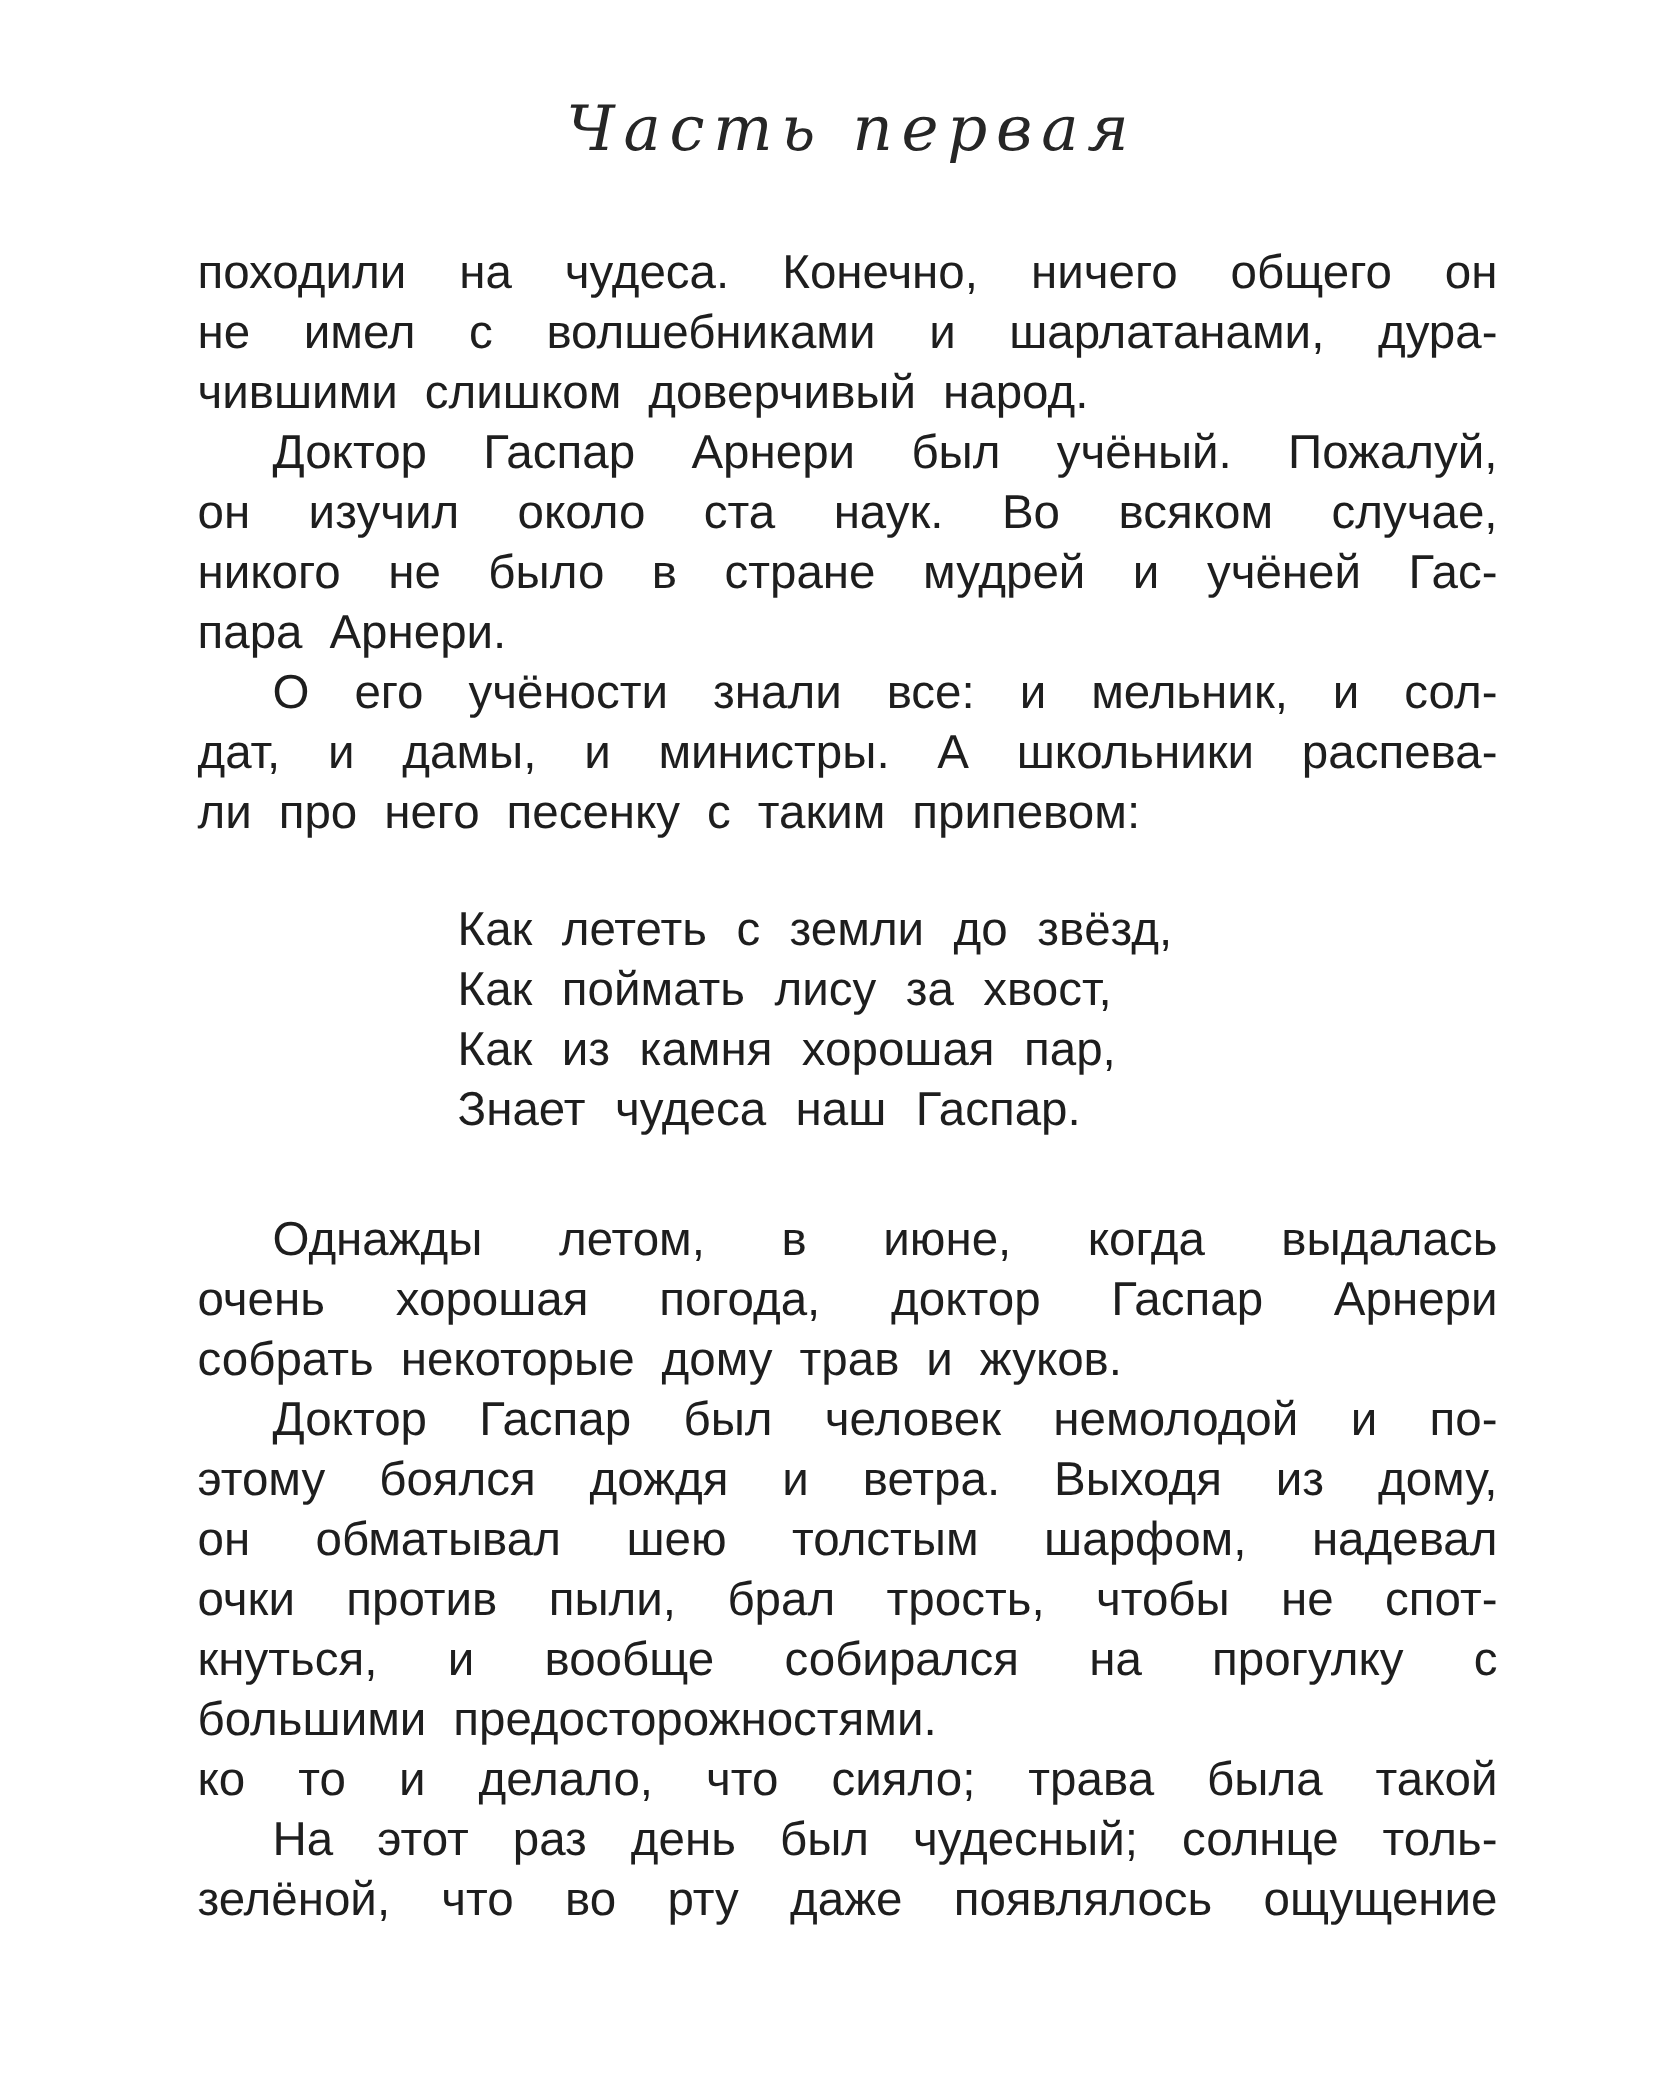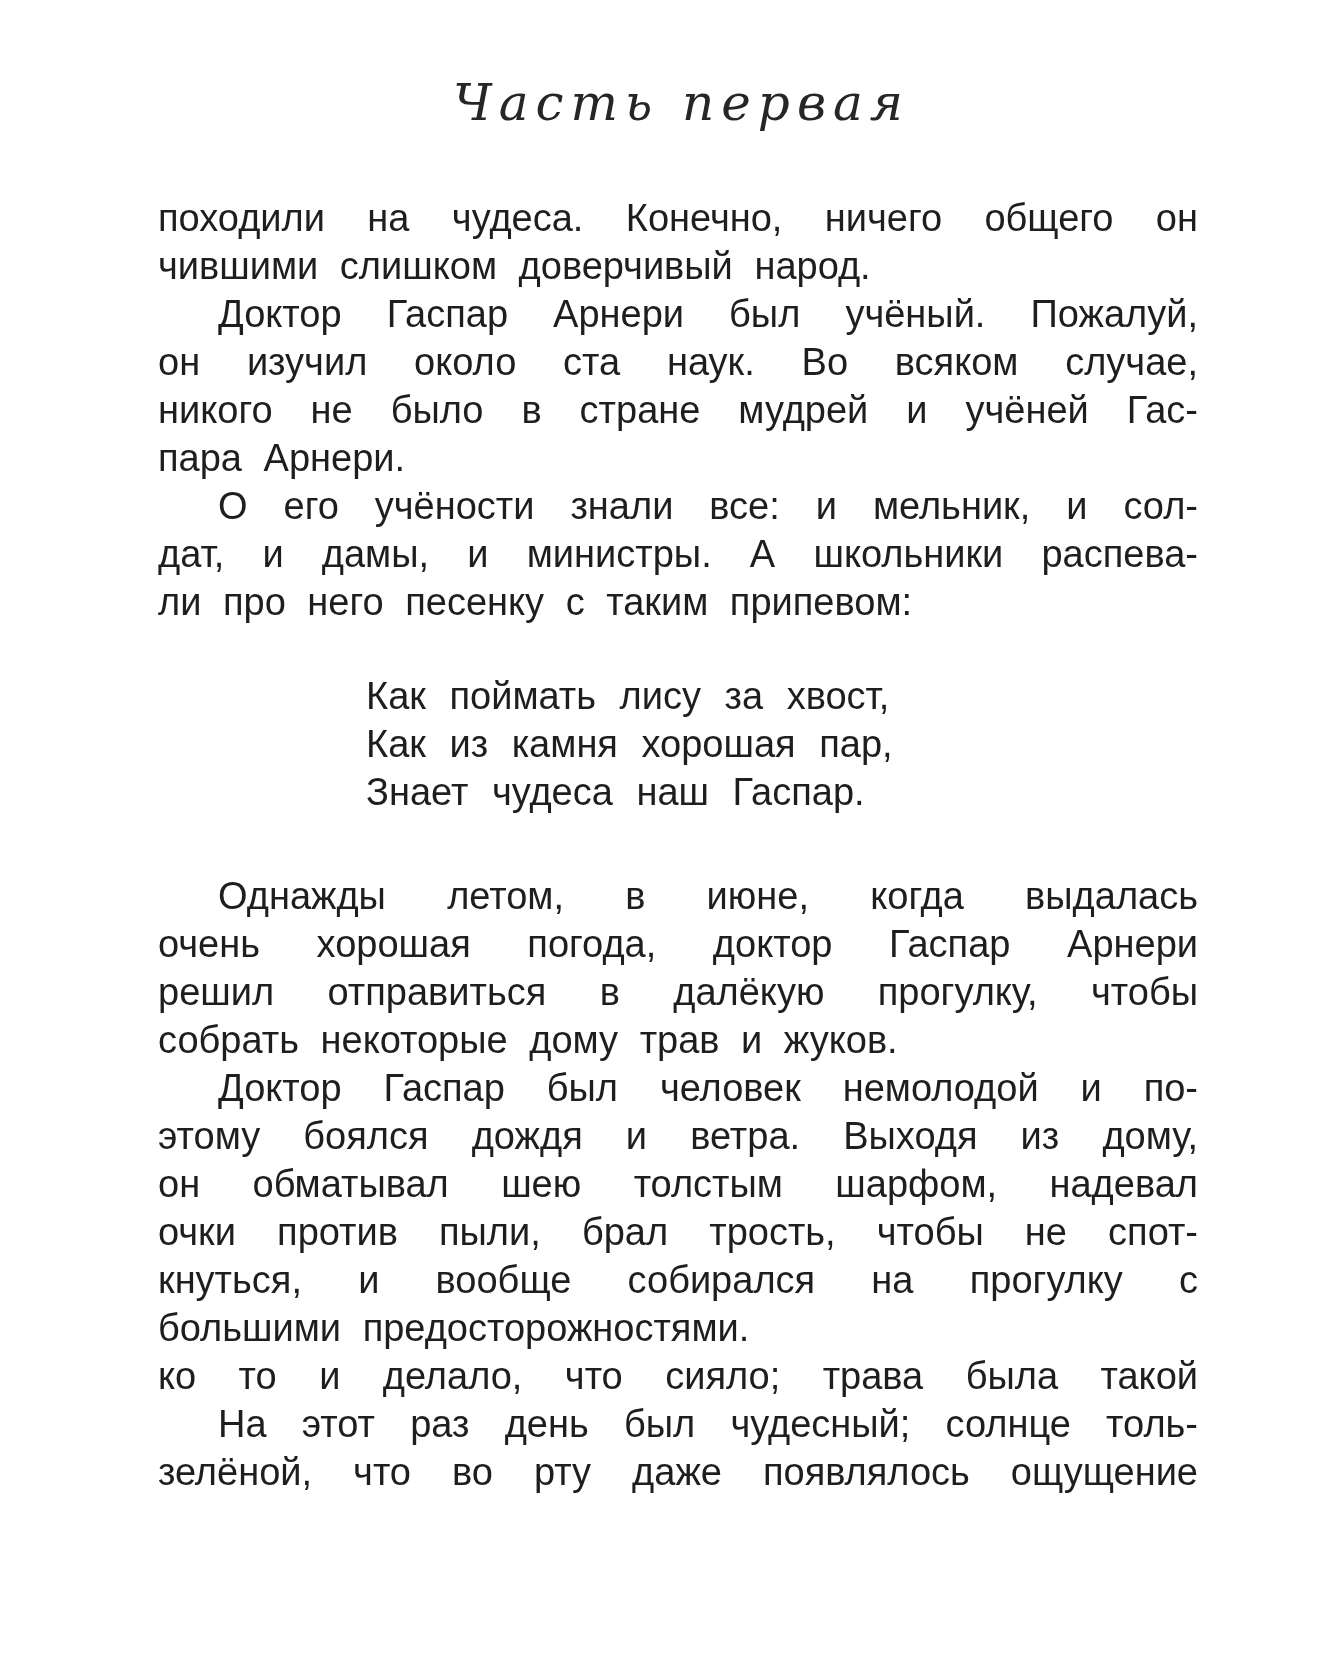--- a/index.html
+++ b/index.html
@@ -68,42 +68,43 @@
 </style>
 </head>
 <body>
 
 <div class="page" style="background: rgb(255, 255, 255); color: rgb(30, 30, 30);">
   <div class="chapter-heading">Часть первая</div>
 
   <div class="text-column" id="text-column">
       <div class="block paragraph">
         <div class="line">походили на чудеса. Конечно, ничего общего он</div>
+        <div class="line">не имел с волшебниками и шарлатанами, дура-</div>
         <div class="line endline">чившими слишком доверчивый народ.</div>
       </div>
       <div class="block paragraph">
         <div class="line indent">Доктор Гаспар Арнери был учёный. Пожалуй,</div>
         <div class="line">он изучил около ста наук. Во всяком случае,</div>
         <div class="line">никого не было в стране мудрей и учёней Гас-</div>
         <div class="line endline">пара Арнери.</div>
       </div>
       <div class="block paragraph">
         <div class="line indent">О его учёности знали все: и мельник, и сол-</div>
         <div class="line">дат, и дамы, и министры. А школьники распева-</div>
         <div class="line endline">ли про него песенку с таким припевом:</div>
       </div>
       <div class="block verse">
+        <div class="line">Как лететь с земли до звёзд,</div>
         <div class="line">Как поймать лису за хвост,</div>
         <div class="line">Как из камня хорошая пар,</div>
         <div class="line">Знает чудеса наш Гаспар.</div>
       </div>
       <div class="block paragraph">
         <div class="line indent">Однажды летом, в июне, когда выдалась</div>
         <div class="line">очень хорошая погода, доктор Гаспар Арнери</div>
-        <div class="line">решил отправиться в далёкую прогулку, чтобы</div>
         <div class="line endline">собрать некоторые дому трав и жуков.</div>
       </div>
       <div class="block paragraph">
         <div class="line indent">Доктор Гаспар был человек немолодой и по-</div>
         <div class="line">этому боялся дождя и ветра. Выходя из дому,</div>
         <div class="line">он обматывал шею толстым шарфом, надевал</div>
         <div class="line">очки против пыли, брал трость, чтобы не спот-</div>
         <div class="line">кнуться, и вообще собирался на прогулку с</div>
         <div class="line endline">большими предосторожностями.</div>
       </div>

